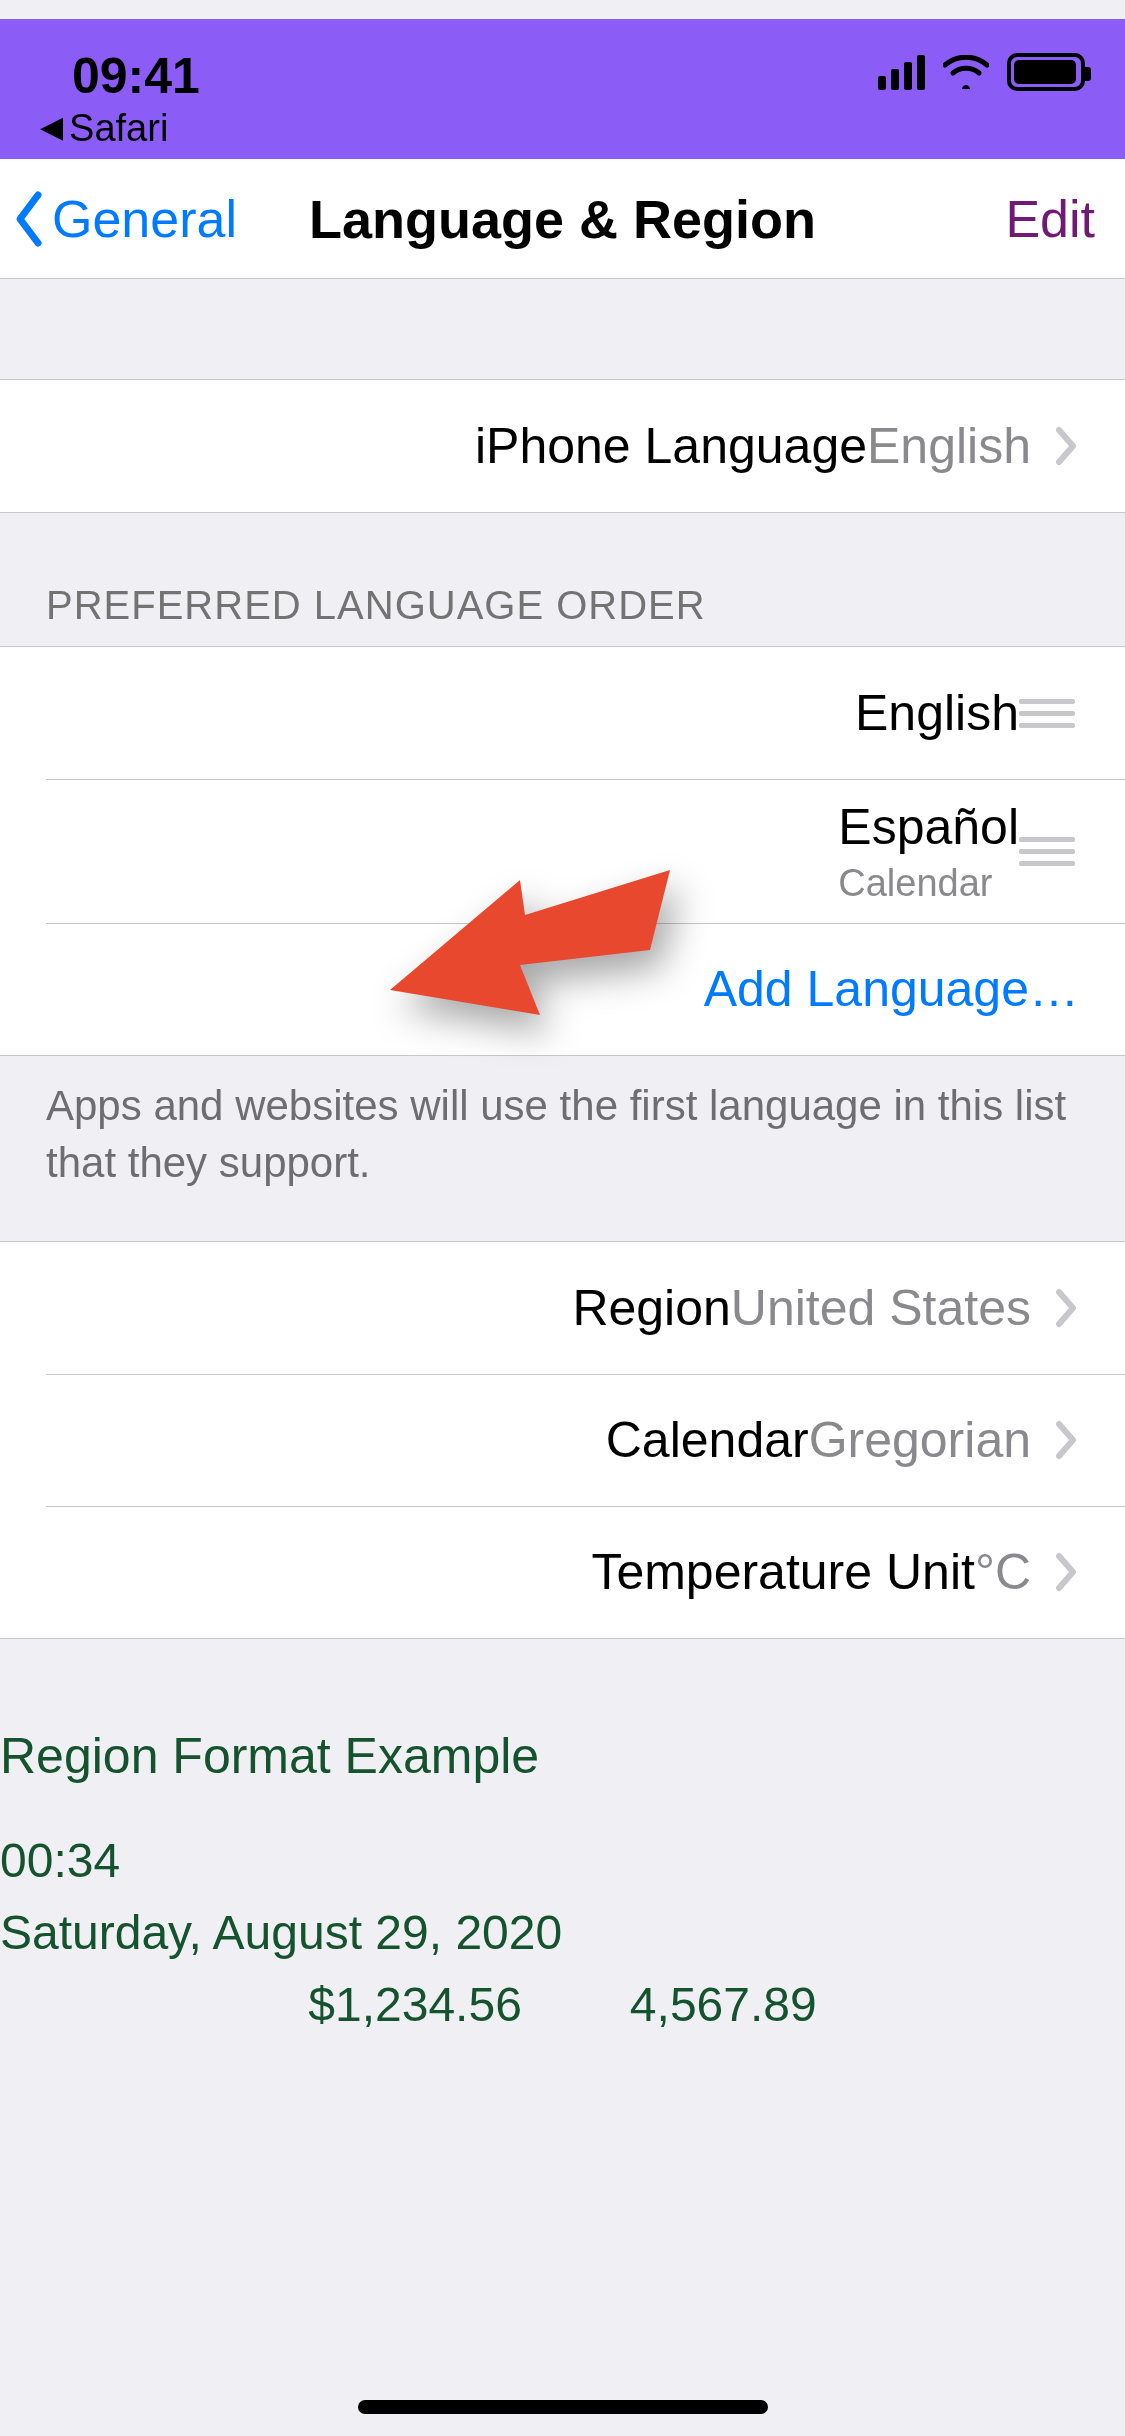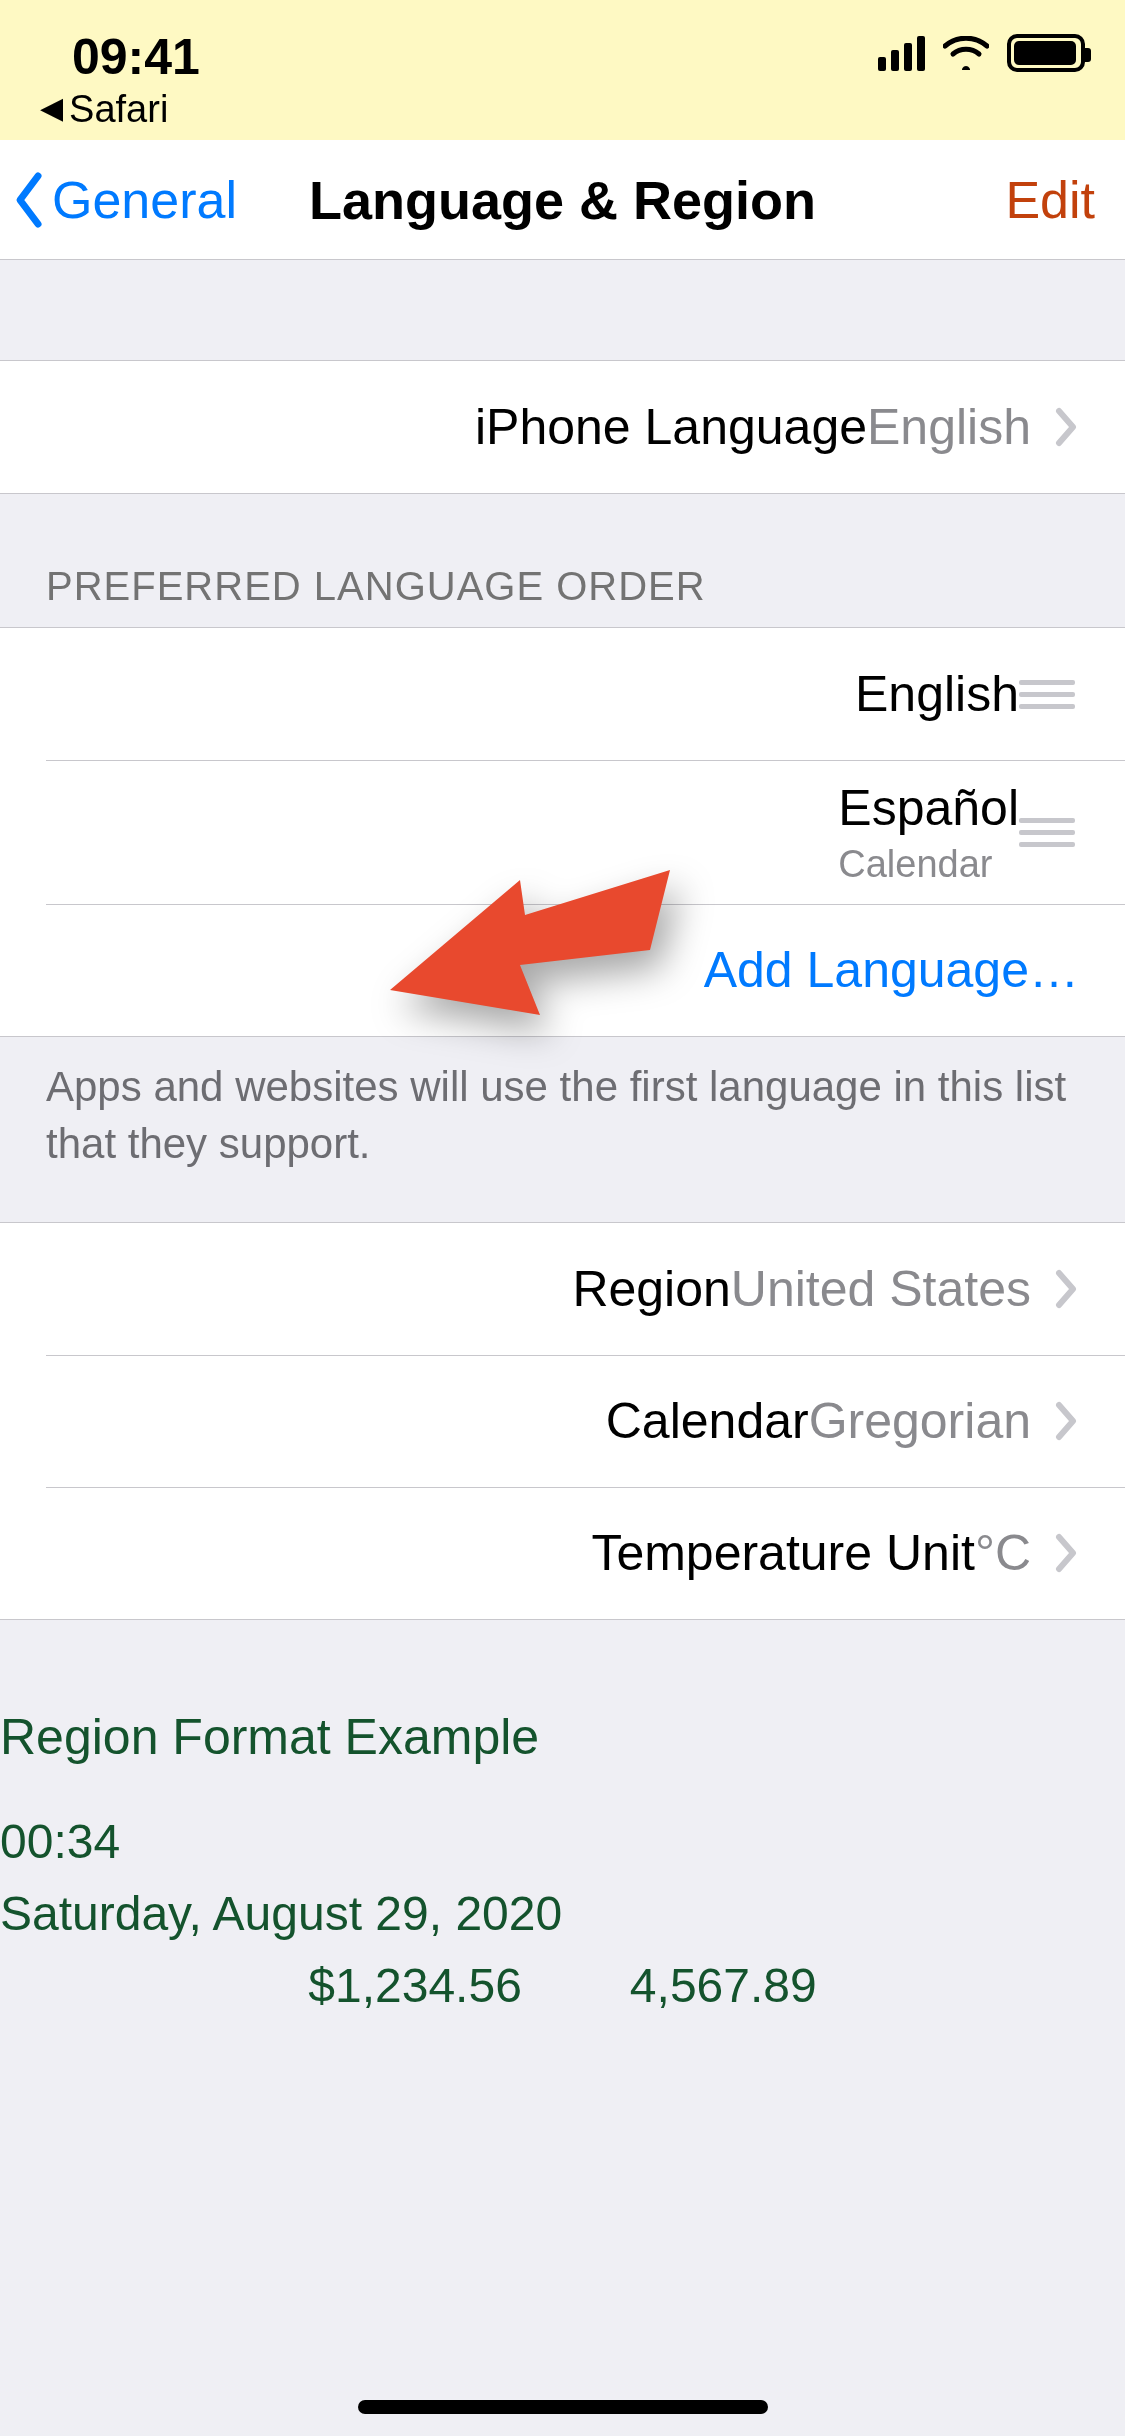--- a/index.html
+++ b/index.html
@@ -15,22 +15,23 @@
     width: 1125px;
     height: 2436px;
     background: #efeff4;
     position: relative;
     overflow: hidden;
   }
 
   
   .status-bar {
     height: 140px;
-    background: #fef9c3;
+    background: #8b5cf6;
     position: relative;
+    margin-top: 19px;
   }
   .status-time {
     position: absolute;
     left: 72px;
     top: 28px;
     font-size: 50px;
     font-weight: 600;
   }
   .status-back {
     position: absolute;
@@ -117,21 +118,21 @@
     margin-right: 2px;
   }
   .nav-title {
     font-size: 54px;
     font-weight: 600;
     position: absolute;
     left: 50%;
     transform: translateX(-50%);
   }
   .nav-edit {
-    color: #c2410c;
+    color: #701a75;
     font-size: 52px;
     margin-left: 28px;
   }
   .nav-container { position: relative; }
 
   
   .spacer-top { height: 100px; }
   .section { background:#fff; border-top:1px solid #c8c7cc; border-bottom:1px solid #c8c7cc; }
   .row {
     display:flex;

